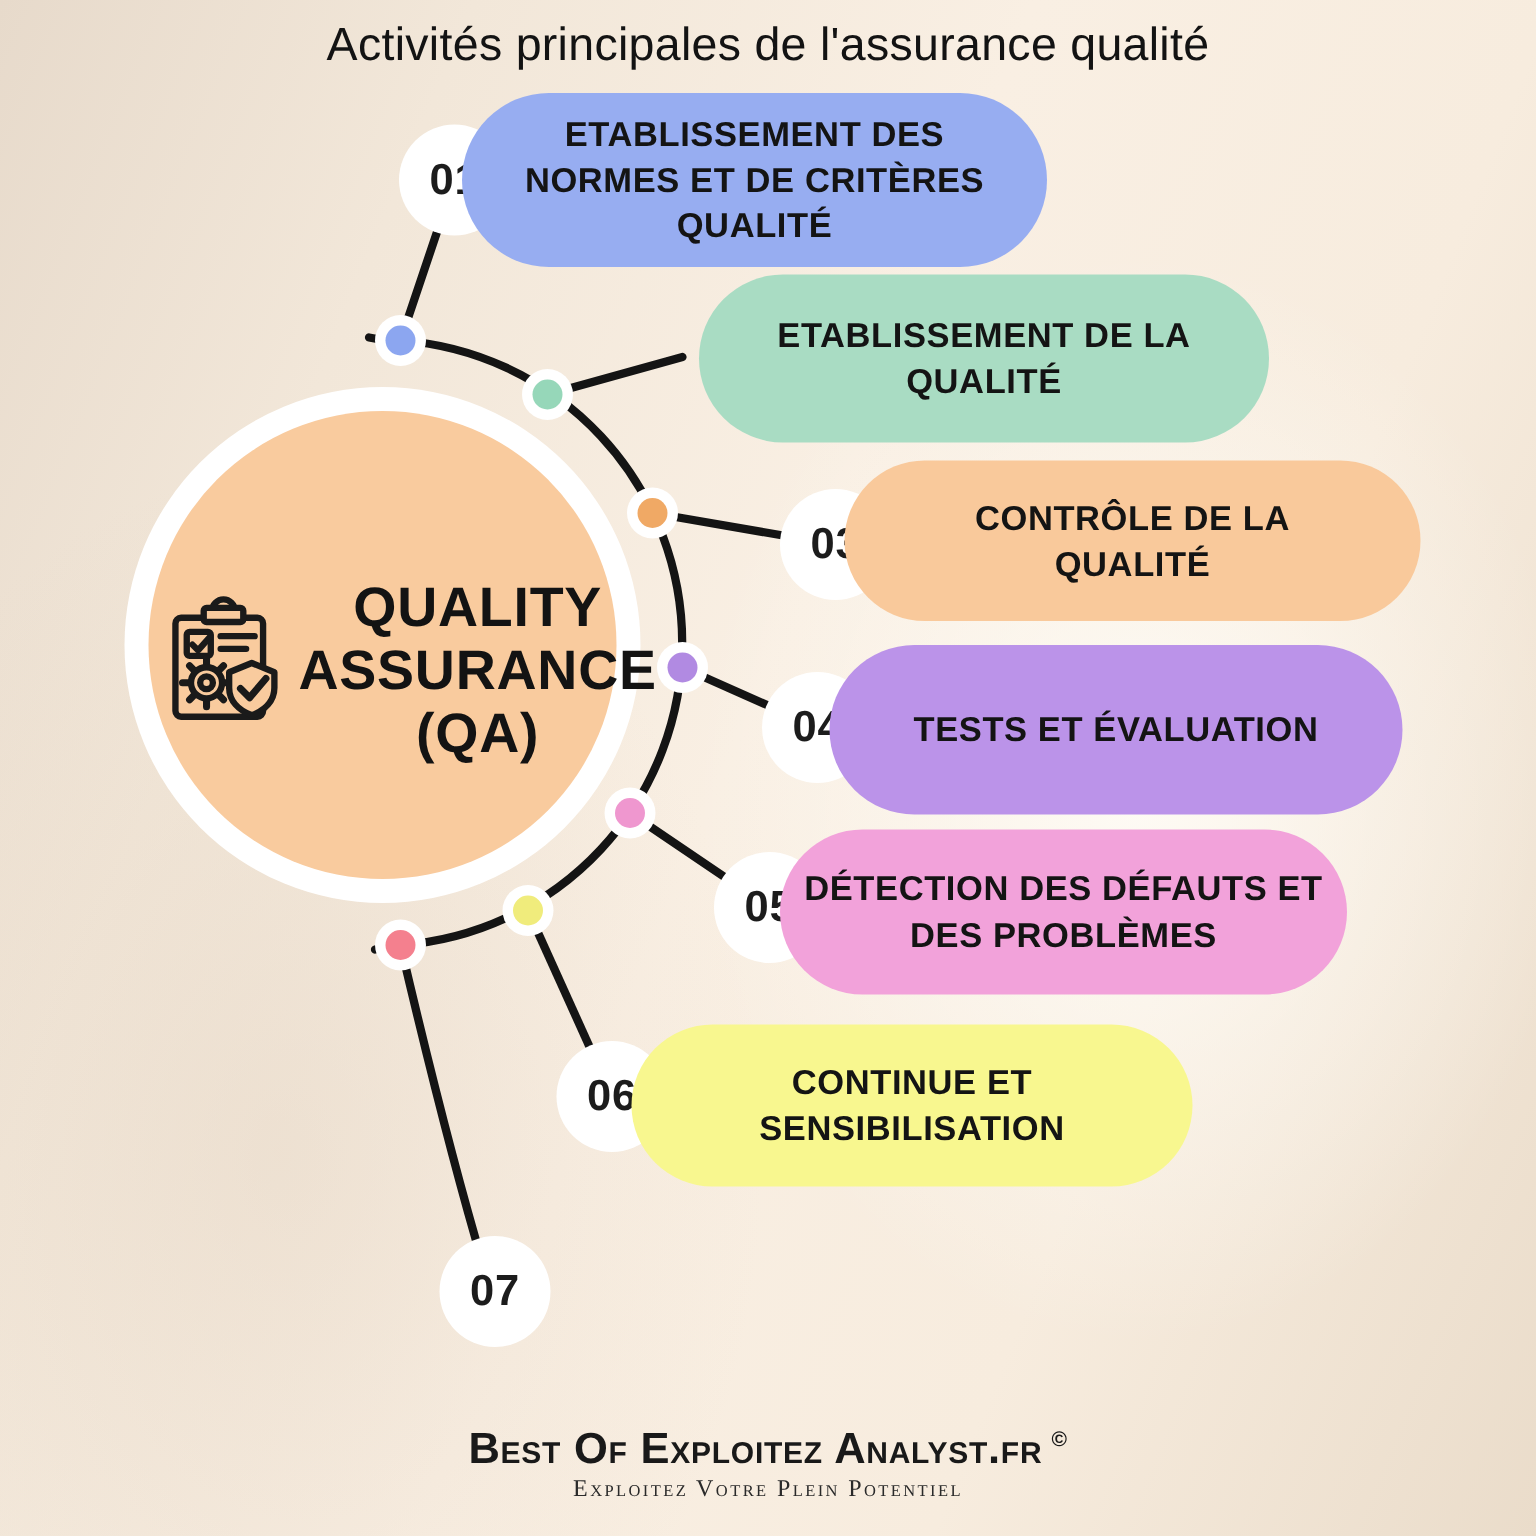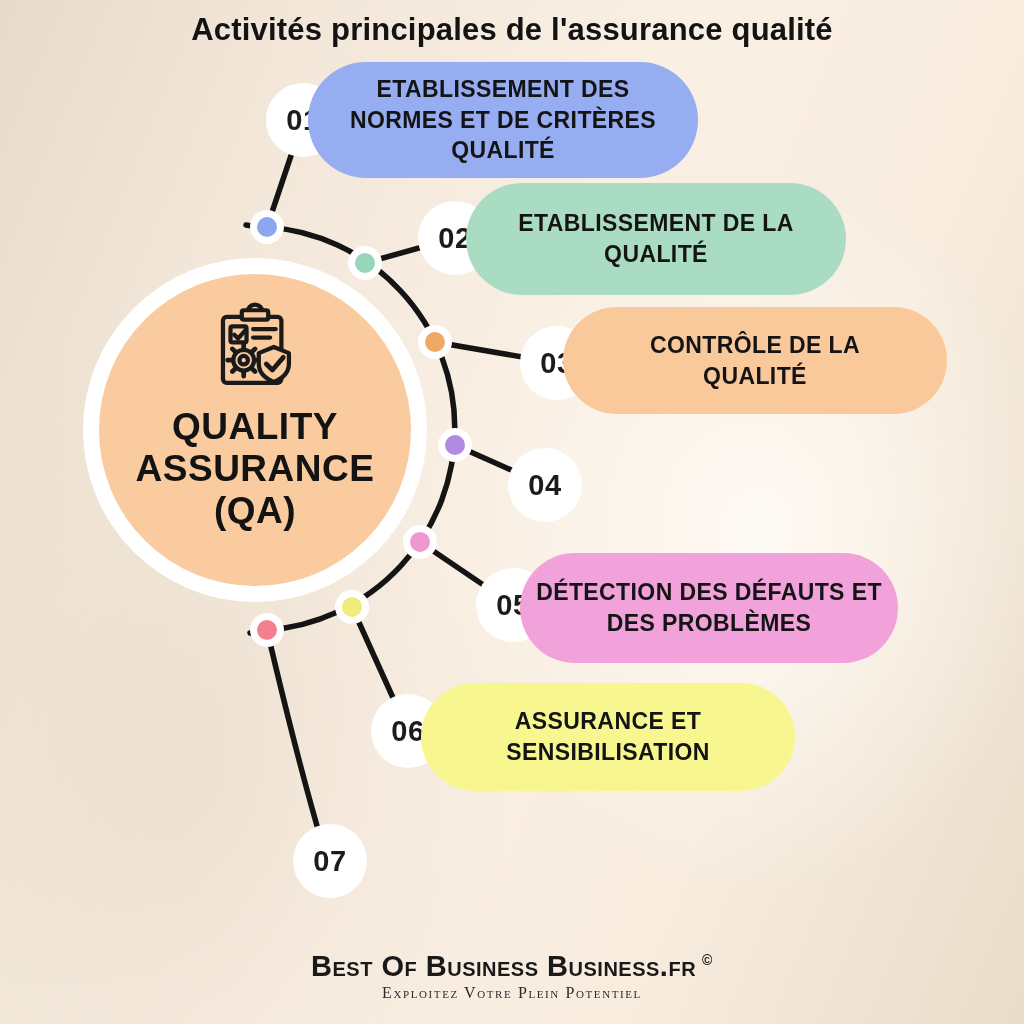--- a/index.html
+++ b/index.html
@@ -6,33 +6,33 @@
   body{font-family:"Liberation Sans","DejaVu Sans",sans-serif;background:#efe3d4;}
   .canvas{
     position:relative;width:1024px;height:1024px;overflow:hidden;
     background:
       radial-gradient(ellipse 420px 520px at 74% 52%, rgba(255,253,248,0.85), rgba(255,253,248,0) 70%),
       radial-gradient(ellipse 500px 700px at 18% 75%, rgba(222,205,186,0.35), rgba(222,205,186,0) 65%),
       linear-gradient(112deg,#e7dacb 0%,#f2e7d9 22%,#f9efe3 48%,#f7ecde 72%,#eadcca 100%);
   }
   .title{
     position:absolute;top:12px;left:0;width:100%;text-align:center;
-    font-size:31px;font-weight:700;color:#131313;letter-spacing:0.2px;
+    font-size:31px;font-weight:400;color:#131313;letter-spacing:0.2px;
   }
   svg.connectors{position:absolute;left:0;top:0;}
   svg.connectors path, svg.connectors line{
     stroke:var(--line-color,#141414);stroke-width:5.5;fill:none;stroke-linecap:round;
   }
   .center-ring{
     position:absolute;left:83px;top:258px;width:344px;height:344px;
     border-radius:50%;background:#ffffff;
   }
   .center-disc{
     position:absolute;inset:16px;border-radius:50%;background:#f9cb9e;
-    display:flex;flex-direction:column;align-items:center;padding-top:24px;box-sizing:border-box;
+    display:flex;flex-direction:row;align-items:center;padding-top:24px;box-sizing:border-box;
   }
   .qa-icon{flex:0 0 auto;}
   .center-label{
     margin-top:10px;text-align:center;white-space:pre-line;
     font-size:37px;line-height:1.13;font-weight:700;color:#131313;letter-spacing:0.5px;
   }
   .dot{
     position:absolute;width:34px;height:34px;border-radius:50%;background:#ffffff;
     transform:translate(-50%,-50%);display:flex;align-items:center;justify-content:center;
   }
@@ -129,37 +129,37 @@
       <i></i>
     </div>
   <div class="dot dot-6" style="--pill: #f8f78f; --dot: #f0ec7c;">
       <i></i>
     </div>
   <div class="dot dot-7" style="--pill: #f8899b; --dot: #f4808e;">
       <i></i>
     </div>
 
   <div class="num num-1">01</div>
-  <div class="num num-2">02</div>
   <div class="num num-3">03</div>
   <div class="num num-4">04</div>
   <div class="num num-5">05</div>
   <div class="num num-6">06</div>
   <div class="num num-7">07</div>
 
   <div class="pill pill-1" style="--pill: #97adf1; --dot: #8ca6f0;">ETABLISSEMENT DES
 NORMES ET DE CRITÈRES
 QUALITÉ</div>
   <div class="pill pill-2" style="--pill: #a9dcc3; --dot: #96d7b9;">ETABLISSEMENT DE LA
 QUALITÉ</div>
   <div class="pill pill-3" style="--pill: #f9c99b; --dot: #f0a965;">CONTRÔLE DE LA
 QUALITÉ</div>
+  <div class="pill pill-4" style="--pill: #bb93e9; --dot: #b18ae2;">TESTS ET ÉVALUATION</div>
   <div class="pill pill-5" style="--pill: #f2a2da; --dot: #ef97cf;">DÉTECTION DES DÉFAUTS ET
 DES PROBLÈMES</div>
-  <div class="pill pill-6" style="--pill: #f8f78f; --dot: #f0ec7c;">ASSURANCE ET
+  <div class="pill pill-6" style="--pill: #f8f78f; --dot: #f0ec7c;">CONTINUE ET
 SENSIBILISATION</div>
 
   <div class="footer">
-    <div class="brand"><span>Best Of Business Business.fr</span><sup>©</sup></div>
+    <div class="brand"><span>Best Of Exploitez Analyst.fr</span><sup>©</sup></div>
     <div class="tagline">Exploitez Votre Plein Potentiel</div>
   </div>
 
 </div>
 
 </body></html>

